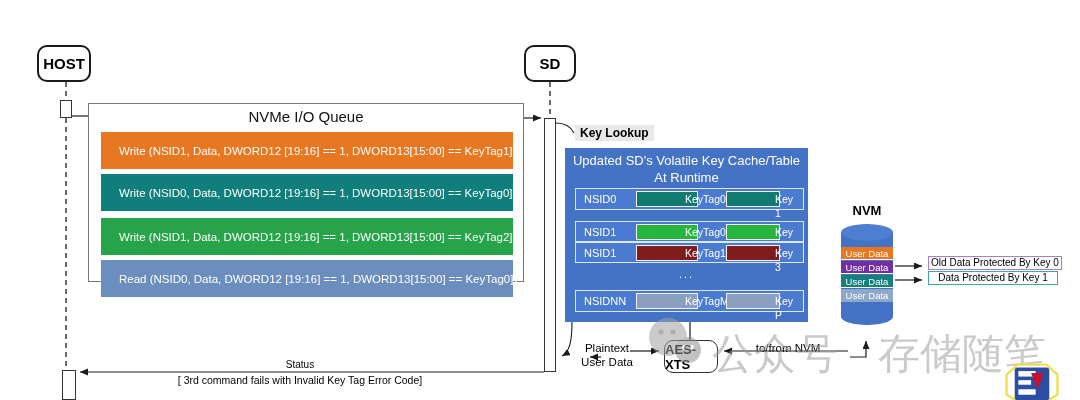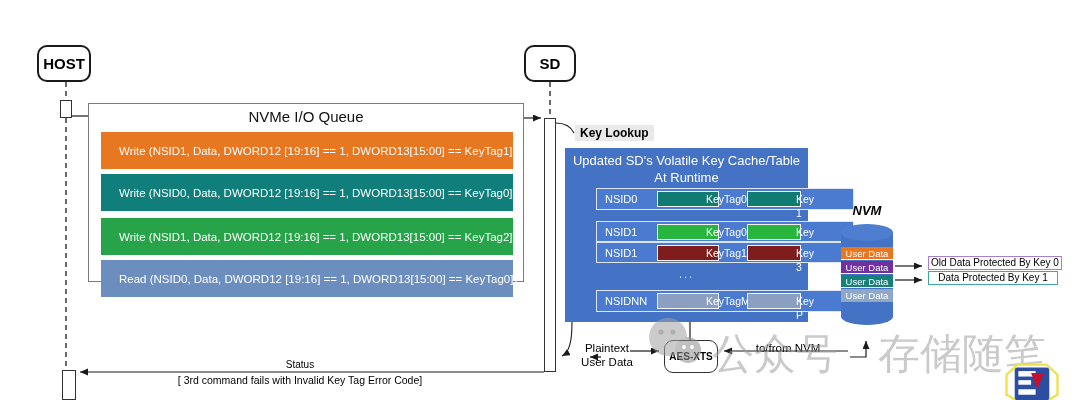--- a/index.html
+++ b/index.html
@@ -24,55 +24,55 @@
   .cmd-0 { top:28px;  background:#E87722; }
   .cmd-1 { top:70px;  background:#107E7A; }
   .cmd-2 { top:114px; background:#27A449; }
   .cmd-3 { top:156px; background:#6C8EBF; }
 
   .key-lookup-label { position:absolute; left:575px; top:125px; background:#e9e9e9;
     font-weight:bold; font-size:12px; padding:1px 5px; color:#000; }
 
   .key-table { position:absolute; left:565px; top:148px; width:243px; height:174px; background:#4472C4; }
   .kt-title { position:absolute; top:4px; width:100%; text-align:center; color:#fff; font-size:13px; line-height:17px; }
-  .kt-row { position:absolute; left:10px; width:258px; background:#4B7BD0; border:1px solid #dde6f5;margin-left:21px; }
+  .kt-row { position:absolute; left:10px; width:229px; background:#4B7BD0; border:1px solid #dde6f5; }
   .kt-nsid { position:absolute; left:8px; top:0; height:100%; display:flex; align-items:center;
     color:#fff; font-size:11px; }
   .badge { position:absolute; top:50%; transform:translateY(-50%); height:16px; line-height:14px;
     border:1px solid #f2f2f2; color:#fff; font-size:10.5px; text-align:center;padding-left:48px; }
   .badge.tag { left:60px; width:62px; }
   .badge.key { left:150px; width:54px; }
   .bg-teal   { background:#117A71; }
   .bg-green  { background:#28B53E; }
   .bg-orange { background:#7f1d1d; }
   .bg-gray   { background:#8BA0C0; }
   .kt-ellipsis { position:absolute; top:120px; width:100%; text-align:center; color:#fff;
     font-size:11px; letter-spacing:2px; }
 
   .nvm-label { position:absolute; left:835px; top:203px; width:64px; text-align:center;
-    font-weight:bold; font-size:13px; color:#000;font-style:italic; }
+    font-weight:bold; font-size:13px; color:#000; }
   .cylinder { position:absolute; left:841px; top:224px; width:52px; height:101px; }
   .cyl-top    { position:absolute; top:0; left:0; width:100%; height:17px; border-radius:50%; background:#4E7ECF; }
   .cyl-body   { position:absolute; top:8px; left:0; width:100%; height:85px; background:#4472C4; }
   .cyl-bottom { position:absolute; bottom:0; left:0; width:100%; height:17px; border-radius:50%; background:#4472C4; }
   .band { position:absolute; left:0; width:52px; height:13px; color:#fff; font-size:9.5px;
     line-height:13px; text-align:center; border-bottom:1px solid #fff; white-space:nowrap; }
   .band-0 { top:23px; background:#E87722; }
   .band-1 { top:37px; background:#7030A0; }
   .band-2 { top:51px; background:#17807A; }
   .band-3 { top:65px; background:#8FA8C8; border-bottom:none; }
 
   .prot-box { position:absolute; background:#fff; font-size:10px; text-align:center;
     color:#000; line-height:12px; }
   .prot-0 { left:928px; top:256px; width:134px; height:14px; border:1.4px solid #A87FD0; }
   .prot-1 { left:928px; top:271px; width:130px; height:14px; border:1.4px solid #3FA8A3; }
 
   .aes-box { position:absolute; left:664px; top:340px; width:54px; height:33px;
     border:1.4px solid #333; border-radius:9px; display:flex; align-items:center; justify-content:center;
-    font-weight:bold; font-size:10px; color:#000; }
+    font-weight:bold; font-size:13px; color:#000; }
 
   .flow-label { position:absolute; text-align:center; font-size:11.5px; color:#000; line-height:14px; }
   .plaintext-label  { left:574px; top:341px; width:66px; }
   .ciphertext-label { left:722px; top:341px; width:132px; }
 
   .status-line1 { position:absolute; left:150px; top:359px; width:300px; text-align:center; font-size:10px; color:#000; }
   .status-line2 { position:absolute; left:70px;  top:374px; width:460px; text-align:center; font-size:10.5px; color:#000; }
 
   .watermark { position:absolute; left:0; top:0; width:1080px; height:400px; opacity:0.55; pointer-events:none; }
   .wm-text { position:absolute; font-size:42px; color:#9f9f9f; white-space:nowrap; }

